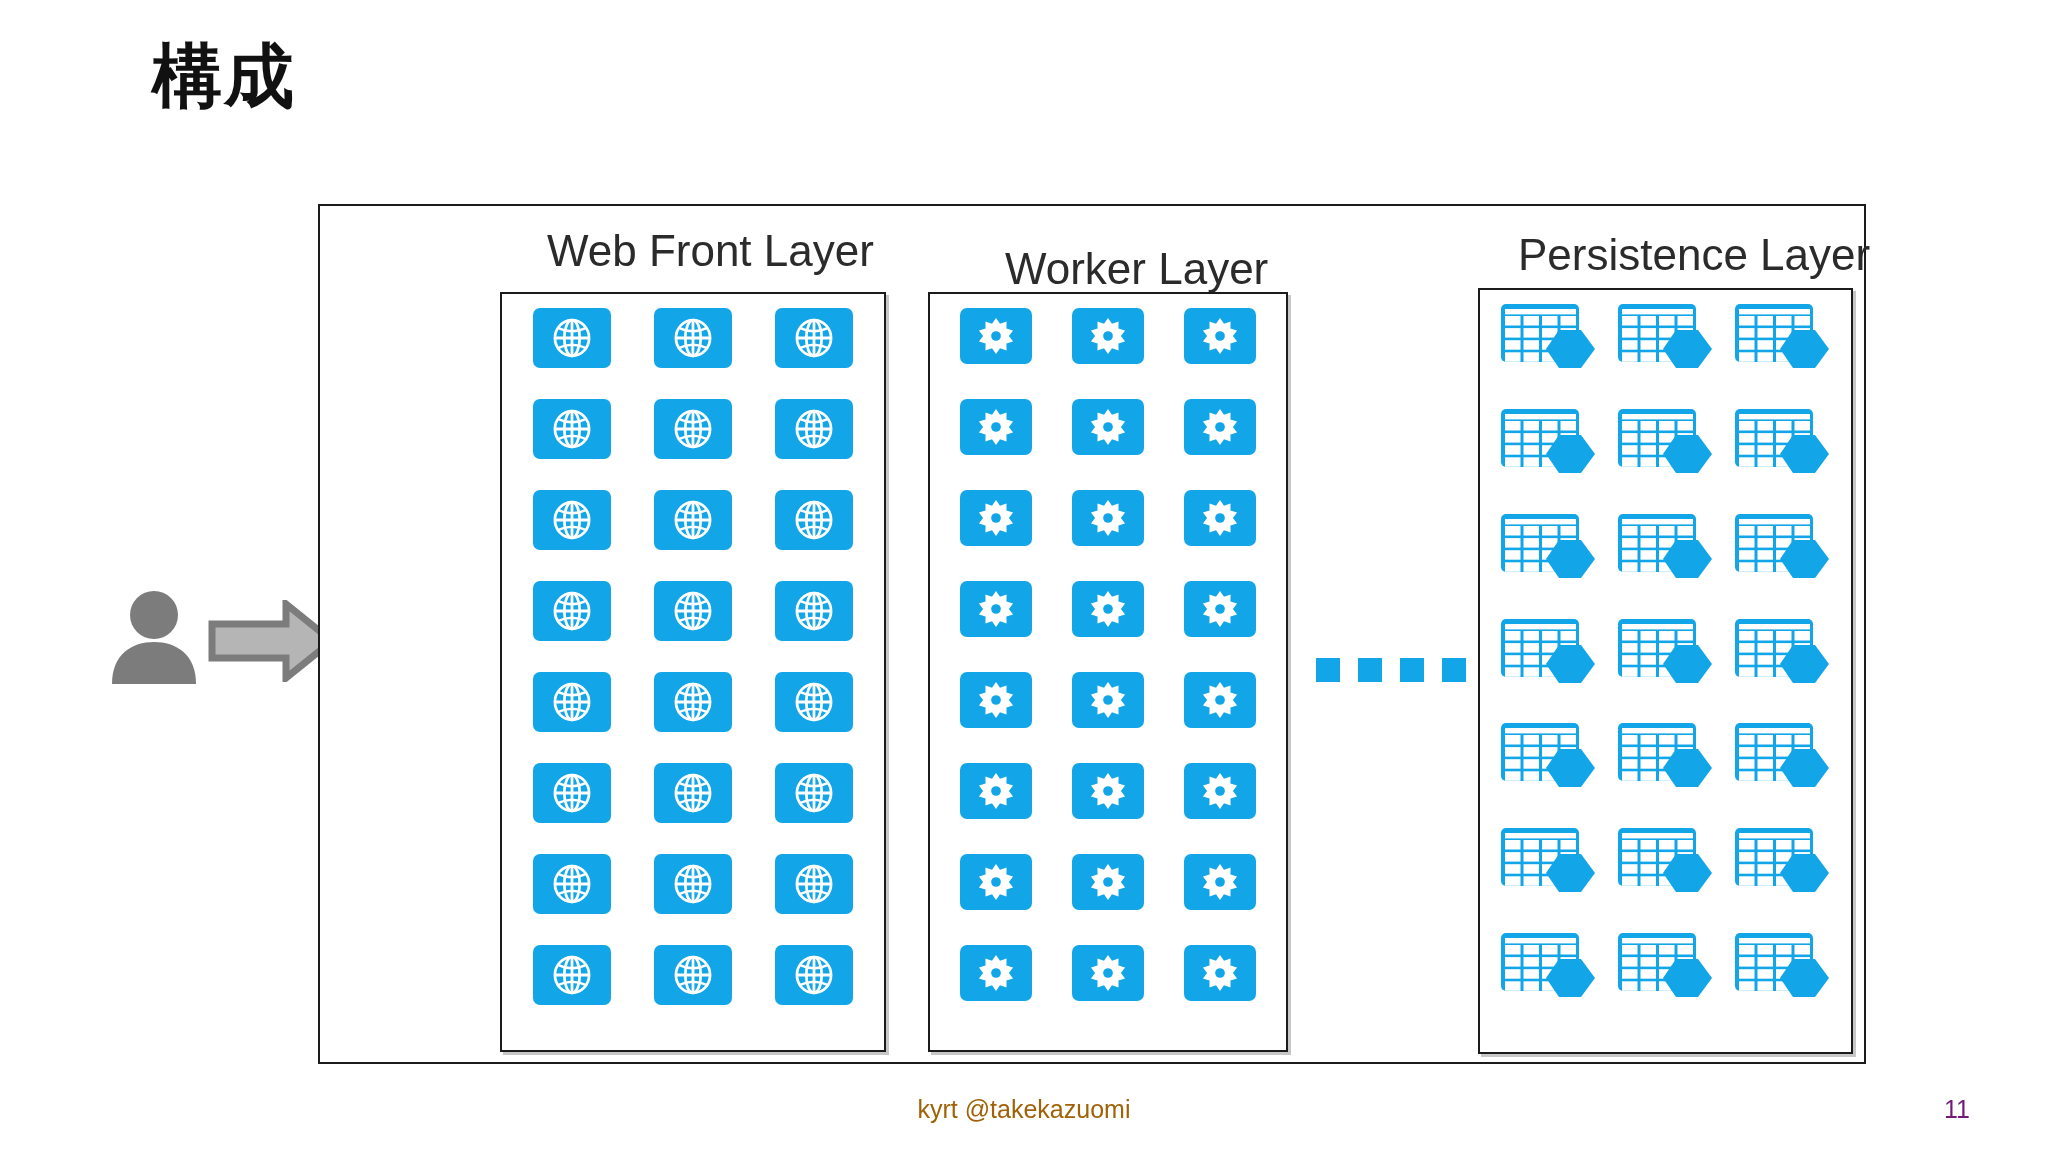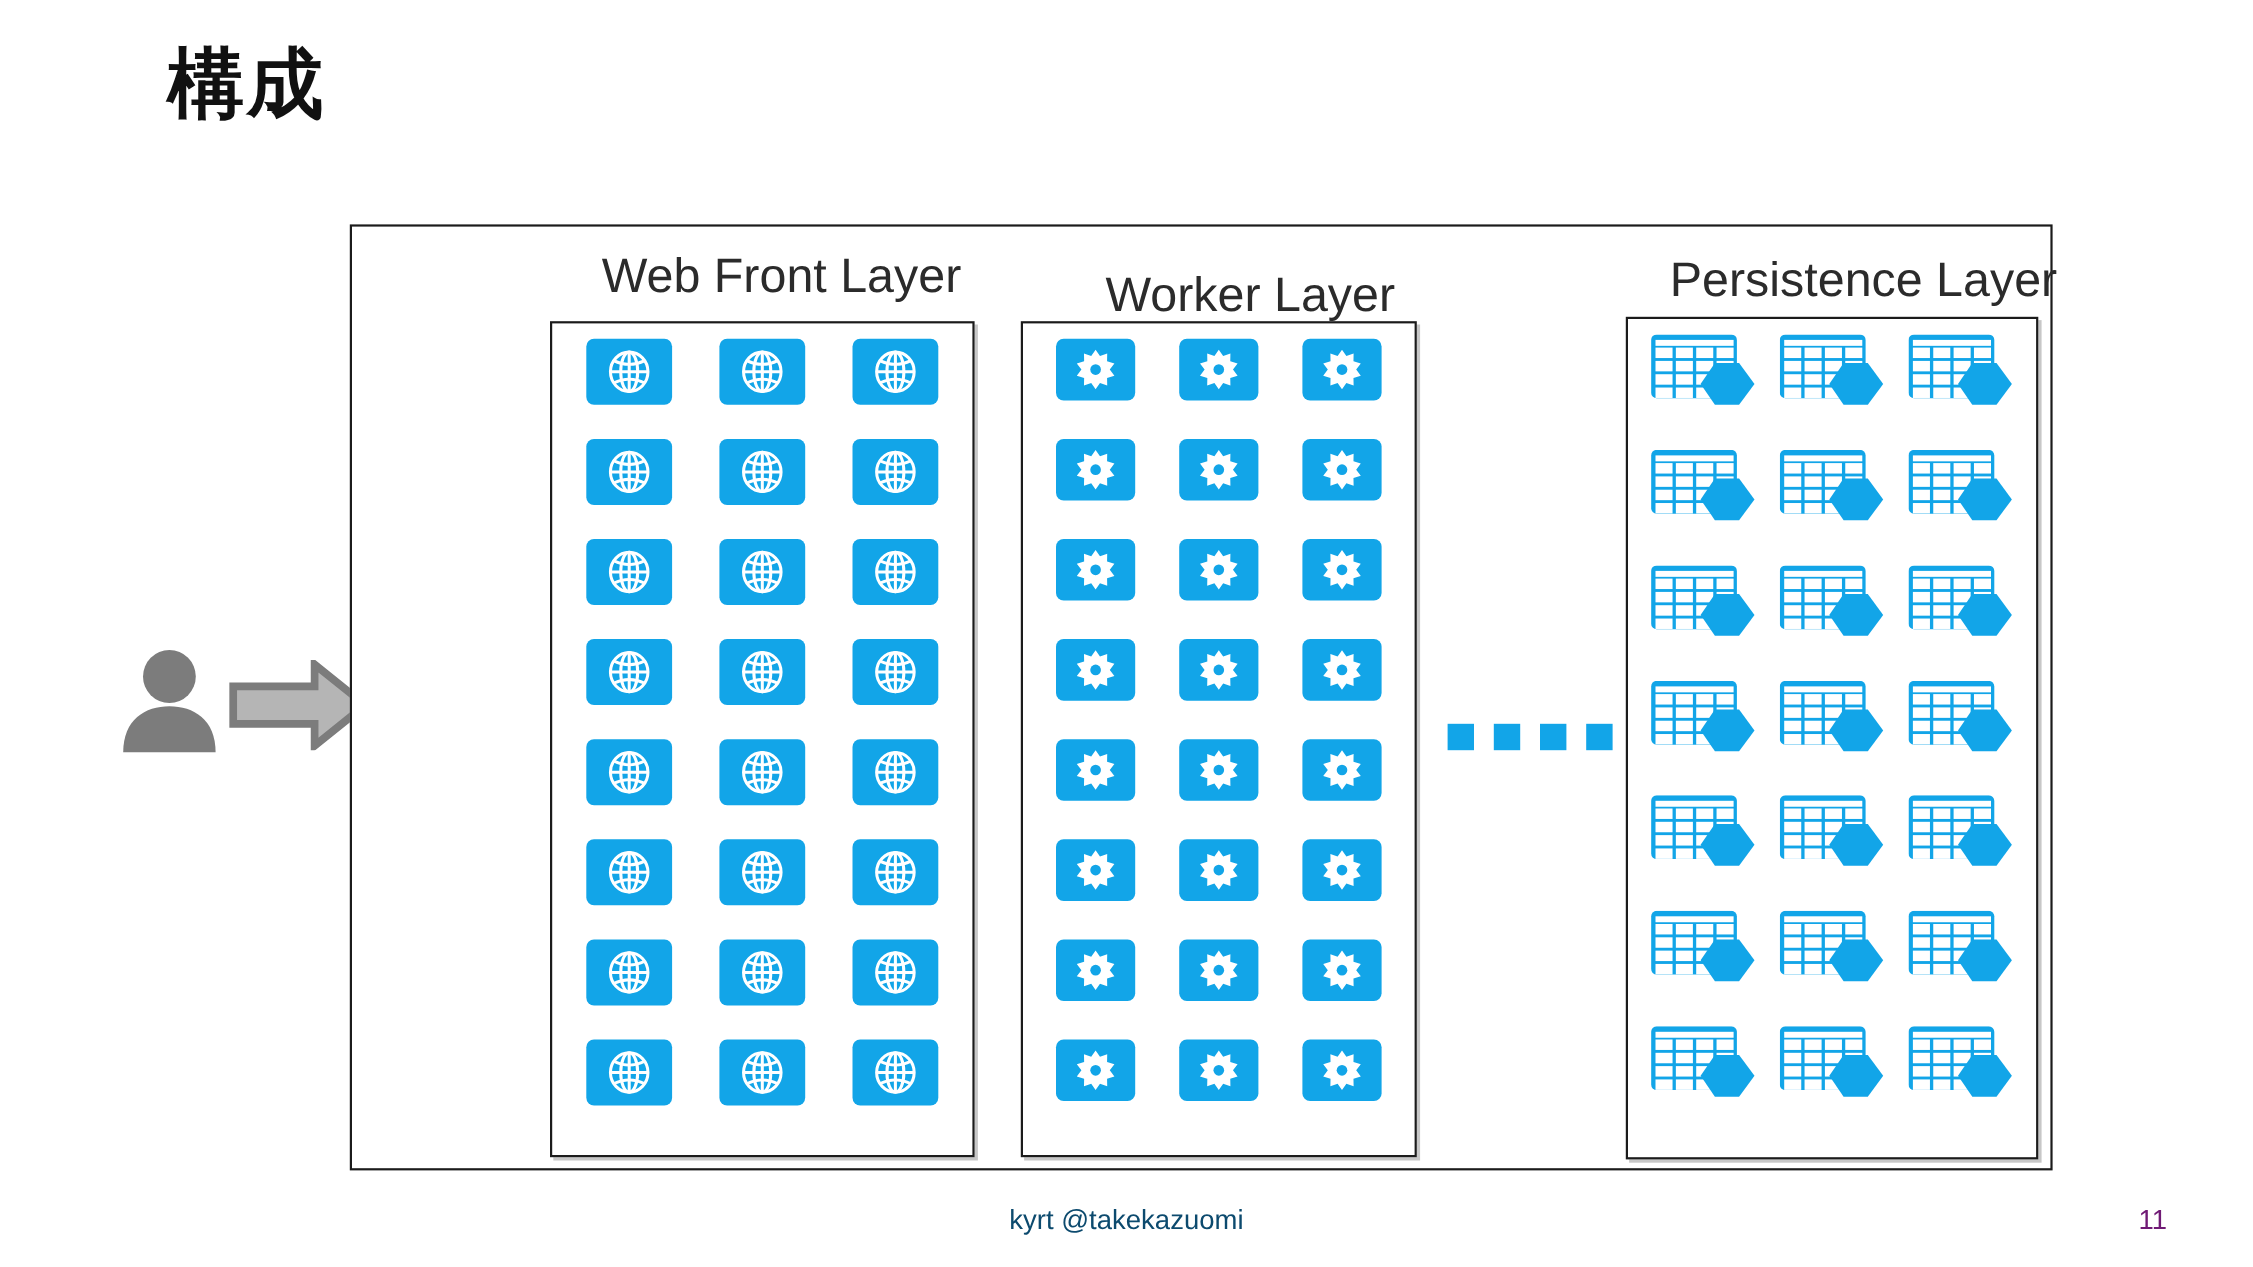--- a/index.html
+++ b/index.html
@@ -88,21 +88,21 @@
     display:flex;gap:18px;align-items:center;
   }
   #dotted-connector span{
     width:24px;height:24px;display:block;
     background:var(--azure);
   }
 
   
   #footer-handle{
     position:absolute;left:0;right:0;top:1095px;
-    text-align:center;font-size:25px;color:#0c4a6e;
+    text-align:center;font-size:25px;color:#a16207;
   }
   #footer-pagenum{
     position:absolute;right:78px;top:1095px;
     font-size:25px;color:#701a75;
   }
 </style>
 </head>
 <body>
 
 <div id="slide-title">構成</div>

